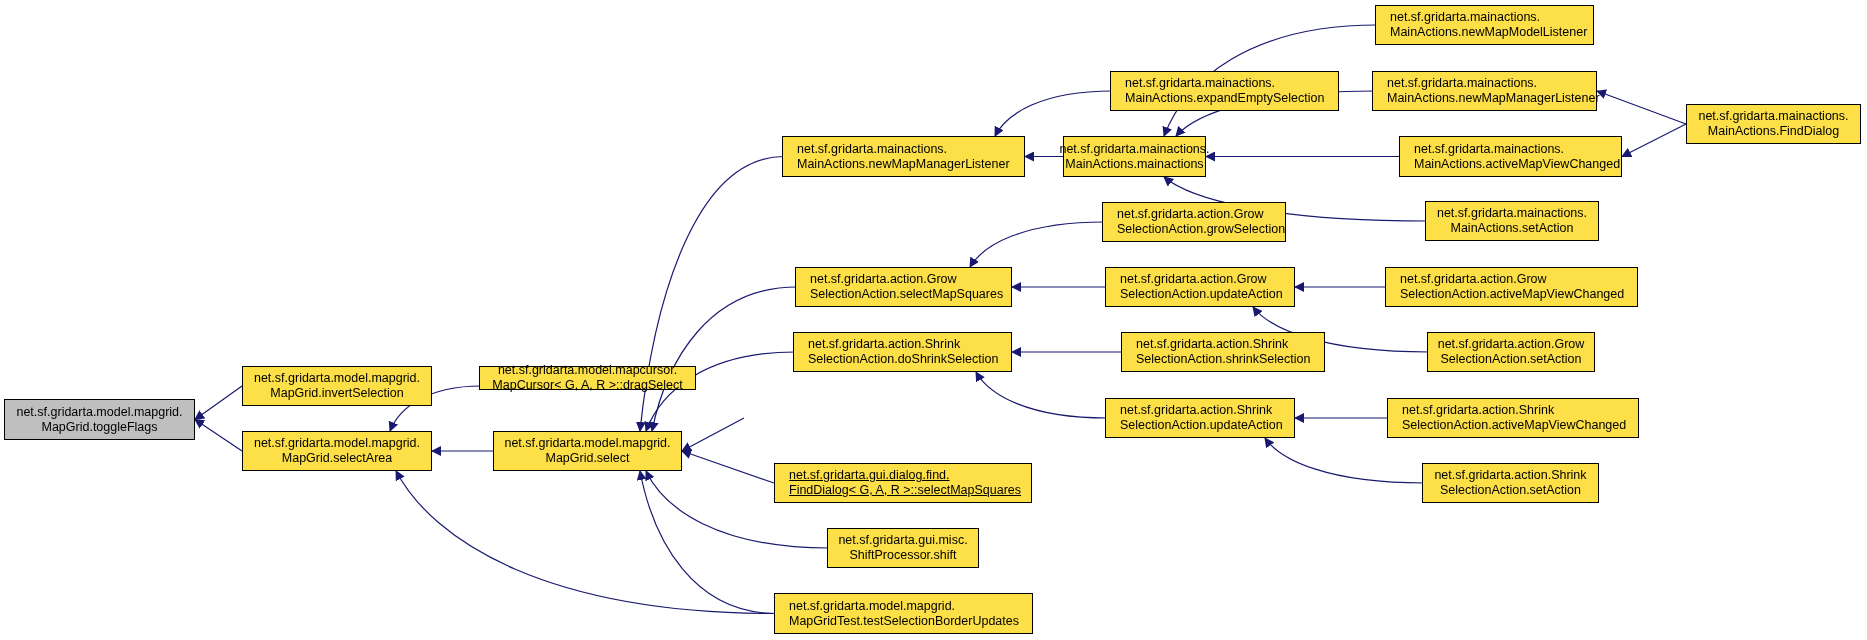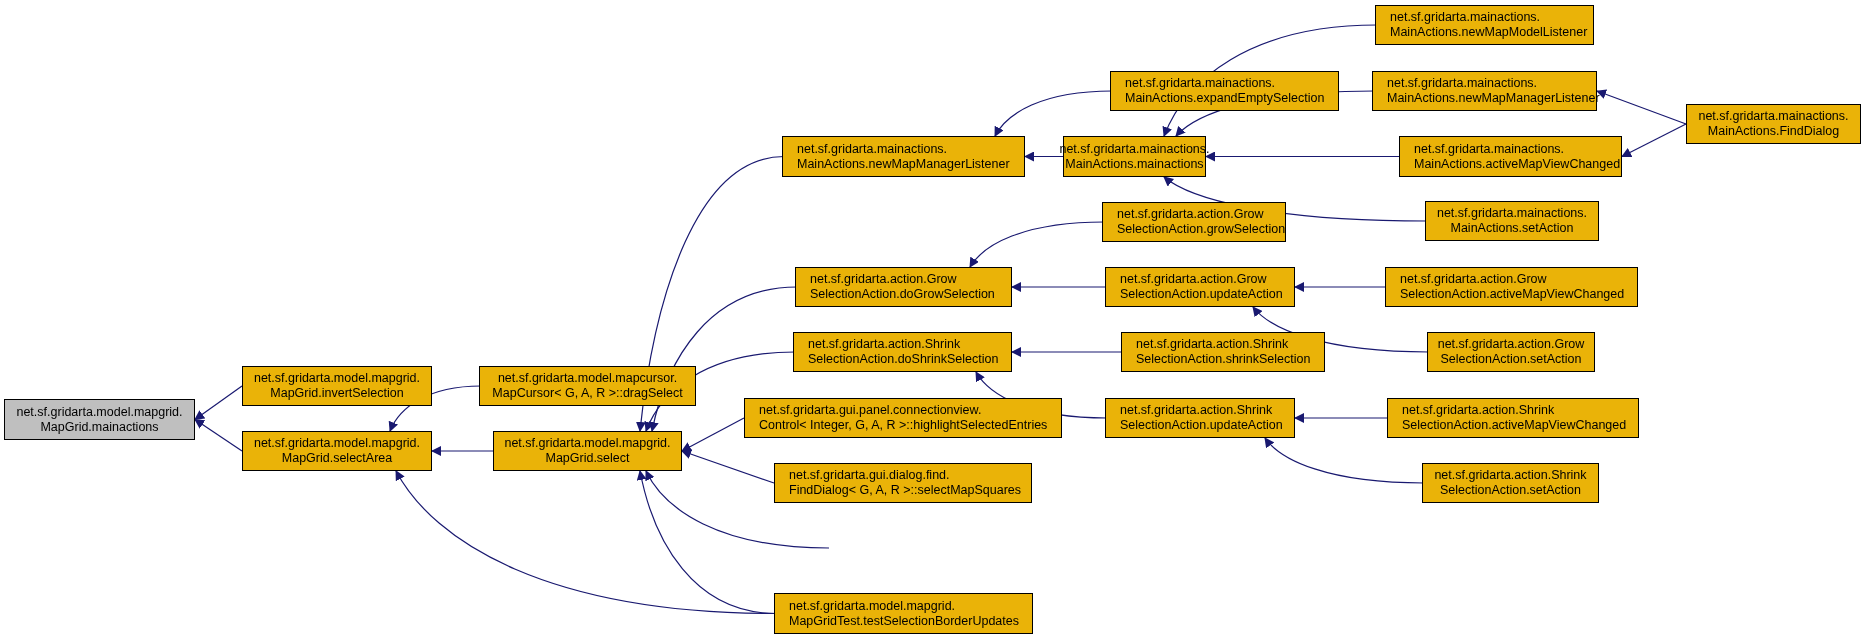--- a/index.html
+++ b/index.html
@@ -1,20 +1,20 @@
 <!DOCTYPE html>
 <html><head>
 <meta charset="utf-8">
 <style>
   html, body { margin: 0; padding: 0; background: #ffffff; }
   body { width: 1867px; height: 640px; position: relative; overflow: hidden;
          font-family: "Liberation Sans", "DejaVu Sans", sans-serif; }
   #graph { position: absolute; left: 0; top: 0; width: 1867px; height: 640px; }
   .node { position: absolute; box-sizing: border-box; border: 1px solid #000000;
-          background: #eab308; font-size: 12.5px; line-height: 15px; color: #000000;
+          background: #fde047; font-size: 12.5px; line-height: 15px; color: #000000;
           display: flex; flex-direction: column; justify-content: center;
           align-items: center; text-align: center; white-space: nowrap; cursor: pointer; }
   .node.left { align-items: flex-start; padding-left: 14px; text-align: left; }
   .node.root { background: #bfbfbf; cursor: default; }
   .node span { display: block; }
   svg#edges { position: absolute; left: 0; top: 0; }
 </style>
 </head>
 <body>
 
@@ -50,57 +50,57 @@
       <path d="M1385,287 L1295,287" fill="none" stroke="#191970" stroke-width="1.2" marker-end="url(#arrow)"></path>
       <path d="M1429,352 C1323.4,352 1270.6,329.5 1253,307" fill="none" stroke="#191970" stroke-width="1.2" marker-end="url(#arrow)"></path>
       <path d="M1121,352 L1012,352" fill="none" stroke="#191970" stroke-width="1.2" marker-end="url(#arrow)"></path>
       <path d="M1107,418 C1028.4,418 989.1,395 976,372" fill="none" stroke="#191970" stroke-width="1.2" marker-end="url(#arrow)"></path>
       <path d="M1387,418 L1295,418" fill="none" stroke="#191970" stroke-width="1.2" marker-end="url(#arrow)"></path>
       <path d="M1424,483 C1328.6,483 1280.9,460.5 1265,438" fill="none" stroke="#191970" stroke-width="1.2" marker-end="url(#arrow)"></path>
     </svg>
 
   <div class="node root" id="n-toggleFlags" style="left:4px;top:399px;width:191px;height:41px;">
     <span>net.sf.gridarta.model.mapgrid.</span>
-    <span>MapGrid.mainactions</span>
+    <span>MapGrid.toggleFlags</span>
   </div>
   <div class="node" id="n-invertSelection" style="left:242px;top:366px;width:190px;height:40px;">
     <span>net.sf.gridarta.model.mapgrid.</span>
     <span>MapGrid.invertSelection</span>
   </div>
   <div class="node" id="n-selectArea" style="left:242px;top:431px;width:190px;height:40px;">
     <span>net.sf.gridarta.model.mapgrid.</span>
     <span>MapGrid.selectArea</span>
   </div>
-  <div class="node" id="n-dragSelect" style="left:479px;top:366px;width:217px;height:40px;">
+  <div class="node" id="n-dragSelect" style="left:479px;top:366px;width:217px;height:24px;">
     <span>net.sf.gridarta.model.mapcursor.</span>
     <span>MapCursor&lt; G, A, R &gt;::dragSelect</span>
   </div>
   <div class="node" id="n-select" style="left:493px;top:431px;width:189px;height:40px;">
     <span>net.sf.gridarta.model.mapgrid.</span>
     <span>MapGrid.select</span>
   </div>
   <div class="node left" id="n-doExpandEmptySelection" style="left:782px;top:136px;width:243px;height:41px;">
     <span>net.sf.gridarta.mainactions.</span>
     <span>MainActions.newMapManagerListener</span>
   </div>
   <div class="node left" id="n-doGrowSelection" style="left:795px;top:267px;width:217px;height:40px;">
     <span>net.sf.gridarta.action.Grow</span>
-    <span>SelectionAction.doGrowSelection</span>
+    <span>SelectionAction.selectMapSquares</span>
   </div>
   <div class="node left" id="n-doShrinkSelection" style="left:793px;top:332px;width:219px;height:40px;">
     <span>net.sf.gridarta.action.Shrink</span>
     <span>SelectionAction.doShrinkSelection</span>
   </div>
-  <div class="node left" id="n-highlightSelectedEntries" style="left:744px;top:398px;width:318px;height:40px;">
-    <span>net.sf.gridarta.gui.panel.connectionview.</span>
-    <span>Control&lt; Integer, G, A, R &gt;::highlightSelectedEntries</span>
-  </div>
-  <div class="node left" id="n-selectMapSquares" style="left:774px;top:463px;width:258px;height:40px;">
+  <div class="node left" id="n-selectMapSquares" style="left:774px;top:463px;width:258px;height:40px;text-decoration:underline;">
     <span>net.sf.gridarta.gui.dialog.find.</span>
     <span>FindDialog&lt; G, A, R &gt;::selectMapSquares</span>
+  </div>
+  <div class="node" id="n-shift" style="left:827px;top:528px;width:152px;height:40px;">
+    <span>net.sf.gridarta.gui.misc.</span>
+    <span>ShiftProcessor.shift</span>
   </div>
   <div class="node left" id="n-testSelectionBorderUpdates" style="left:774px;top:593px;width:259px;height:41px;">
     <span>net.sf.gridarta.model.mapgrid.</span>
     <span>MapGridTest.testSelectionBorderUpdates</span>
   </div>
   <div class="node left" id="n-expandEmptySelection" style="left:1110px;top:71px;width:229px;height:40px;">
     <span>net.sf.gridarta.mainactions.</span>
     <span>MainActions.expandEmptySelection</span>
   </div>
   <div class="node" id="n-refreshMenus" style="left:1063px;top:136px;width:143px;height:41px;">

